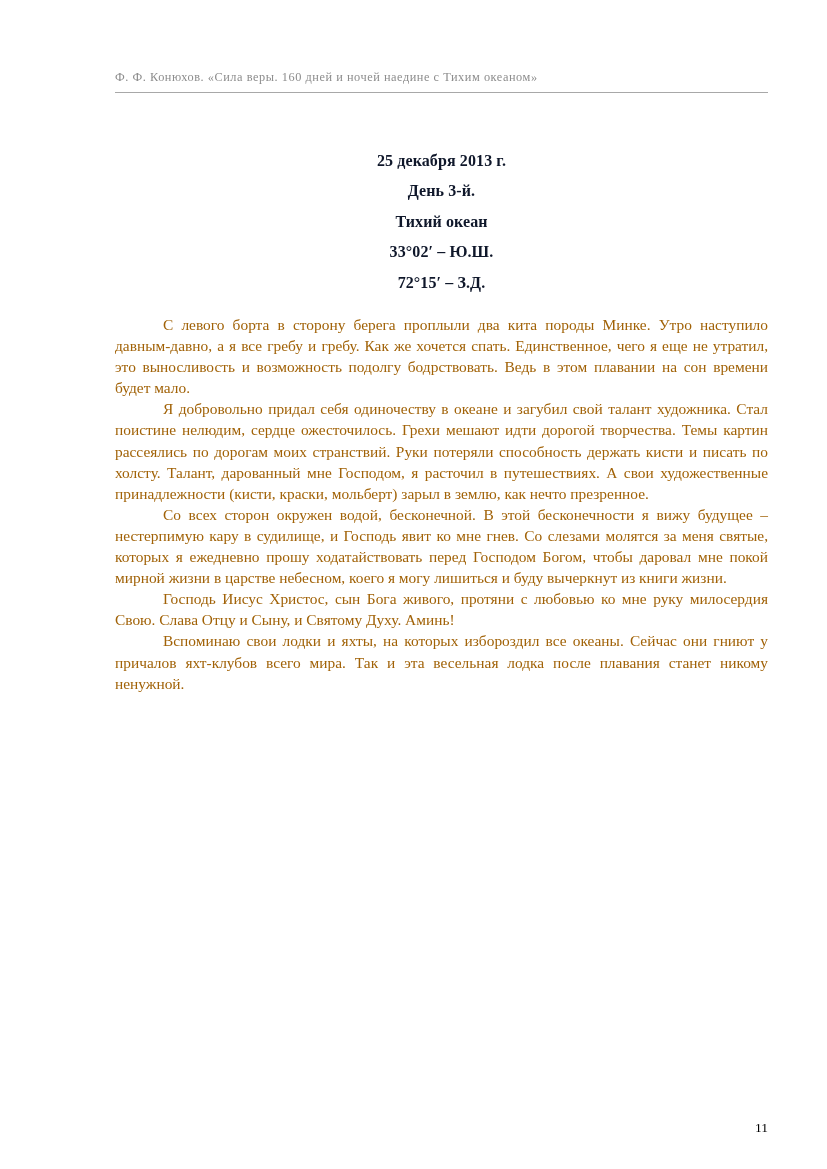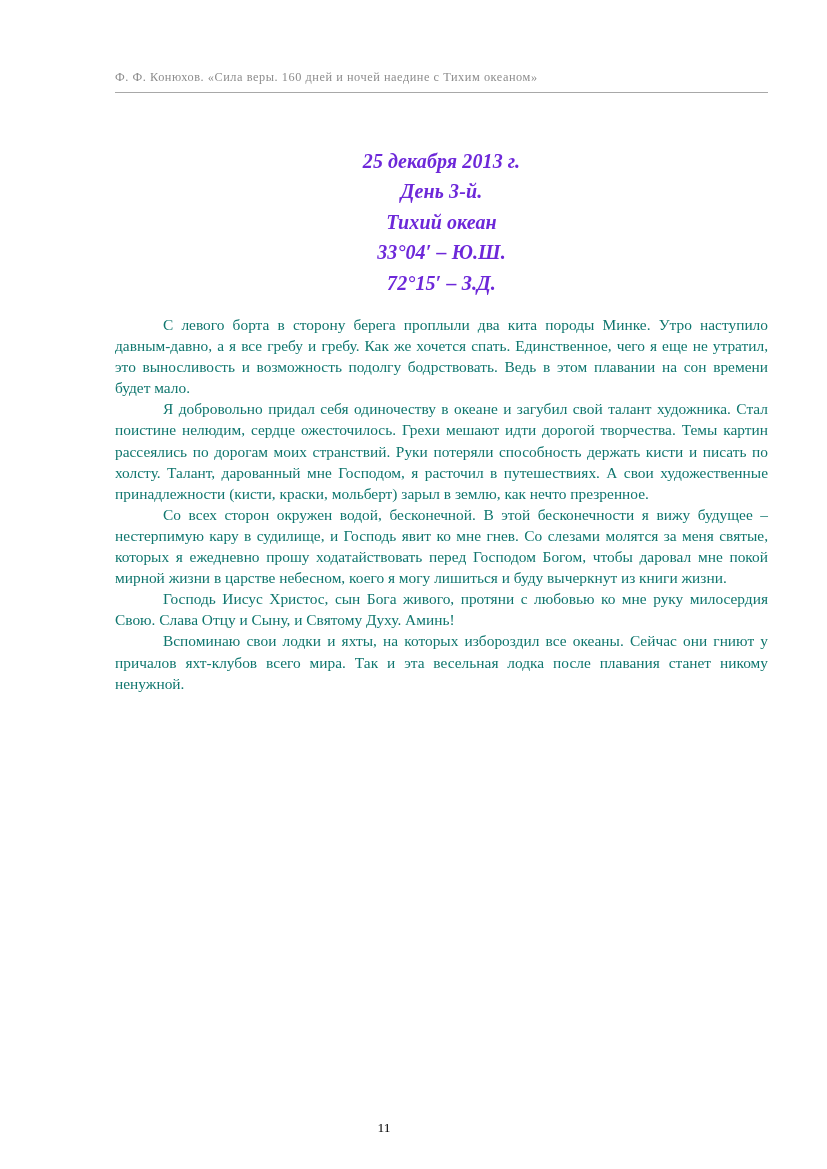--- a/index.html
+++ b/index.html
@@ -55,53 +55,52 @@
   .title-block {
     position: absolute;
     left: 115px;
     top: 116px;
     width: 653px;
     text-align: center;
   }
   .title-line {
     font-family: "Liberation Serif", "DejaVu Serif", serif;
     font-weight: bold;
-    font-size: 20px;
+    font-size: 16px;
     line-height: 30.4px;
-    color: #6d28d9;
+    color: #0f172a;
     letter-spacing: 0.1px;
-    font-style: italic;
   }
 
   
   .body-text {
     position: absolute;
     left: 115px;
     top: 284px;
     width: 653px;
   }
   .para {
     font-family: "Liberation Serif", "DejaVu Serif", serif;
     font-size: 15.4px;
     line-height: 21.1px;
     text-align: justify;
     text-justify: inter-word;
     text-indent: 48px;
     margin: 0;
-    color: #0f766e;
+    color: #a16207;
     hyphens: manual;
   }
 
   
   .folio {
     position: absolute;
     left: 0;
     top: 1088px;
     width: 768px;
-    text-align: center;
+    text-align: right;
   }
   .folio-number {
     font-family: "Liberation Serif", "DejaVu Serif", serif;
     font-size: 13.5px;
     line-height: 17px;
     color: #000000;
   }
 </style>
 </head>
 <body>
@@ -110,21 +109,21 @@
 
   <div class="running-head">
     <div class="running-head-text">Ф. Ф. Конюхов. «Сила веры. 160 дней и ночей наедине с Тихим океаном»</div>
   </div>
   <div class="header-rule"></div>
 
   <div class="title-block">
     <div class="title-line">25 декабря 2013 г.</div>
     <div class="title-line">День 3-й.</div>
     <div class="title-line">Тихий океан</div>
-    <div class="title-line">33°04′ – Ю.Ш.</div>
+    <div class="title-line">33°02′ – Ю.Ш.</div>
     <div class="title-line">72°15′ – З.Д.</div>
   </div>
 
   <div class="body-text">
     <p class="para">С левого борта в сторону берега проплыли два кита породы Минке. Утро наступило давным-давно, а я все гребу и гребу. Как же хочется спать. Единственное, чего я еще не утратил, это выносливость и возможность подолгу бодрствовать. Ведь в этом плавании на сон времени будет мало.</p>
     <p class="para">Я добровольно придал себя одиночеству в океане и загубил свой талант художника. Стал поистине нелюдим, сердце ожесточилось. Грехи мешают идти дорогой творчества. Темы картин рассеялись по дорогам моих странствий. Руки потеряли способность держать кисти и писать по холсту. Талант, дарованный мне Господом, я расточил в путешествиях. А свои художественные принадлежности (кисти, краски, мольберт) зарыл в землю, как нечто презренное.</p>
     <p class="para">Со всех сторон окружен водой, бесконечной. В этой бесконечности я вижу будущее – нестерпимую кару в судилище, и Господь явит ко мне гнев. Со слезами молятся за меня святые, которых я ежедневно прошу ходатайствовать перед Господом Богом, чтобы даровал мне покой мирной жизни в царстве небесном, коего я могу лишиться и буду вычеркнут из книги жизни.</p>
     <p class="para">Господь Иисус Христос, сын Бога живого, протяни с любовью ко мне руку милосердия Свою. Слава Отцу и Сыну, и Святому Духу. Аминь!</p>
     <p class="para">Вспоминаю свои лодки и яхты, на которых избороздил все океаны. Сейчас они гниют у причалов яхт-клубов всего мира. Так и эта весельная лодка после плавания станет никому ненужной.</p>
   </div>

